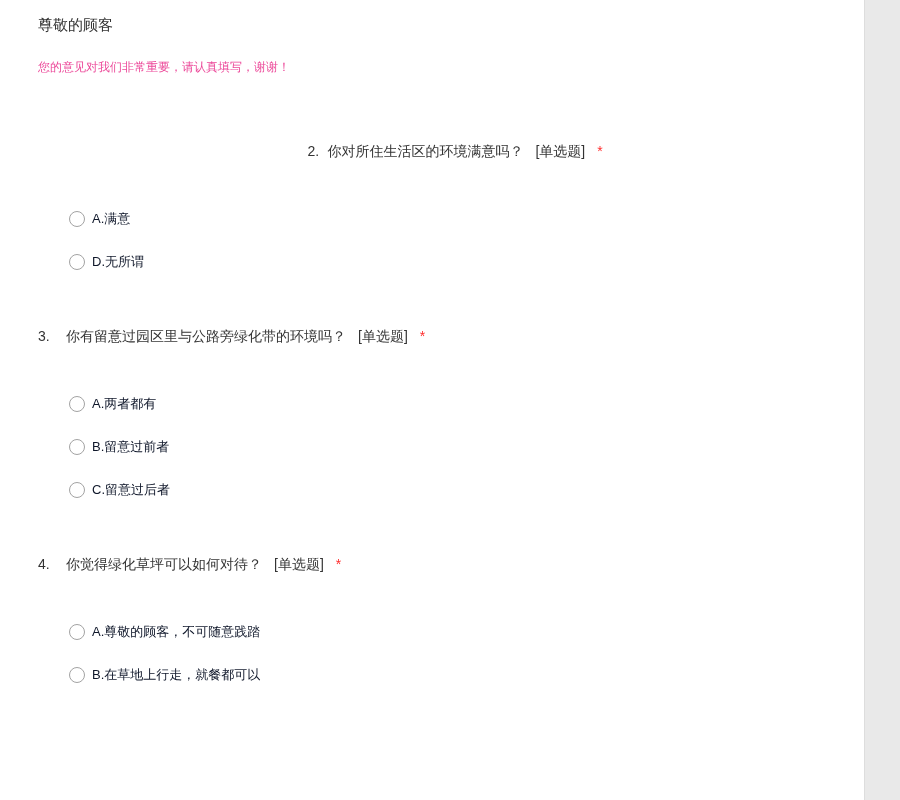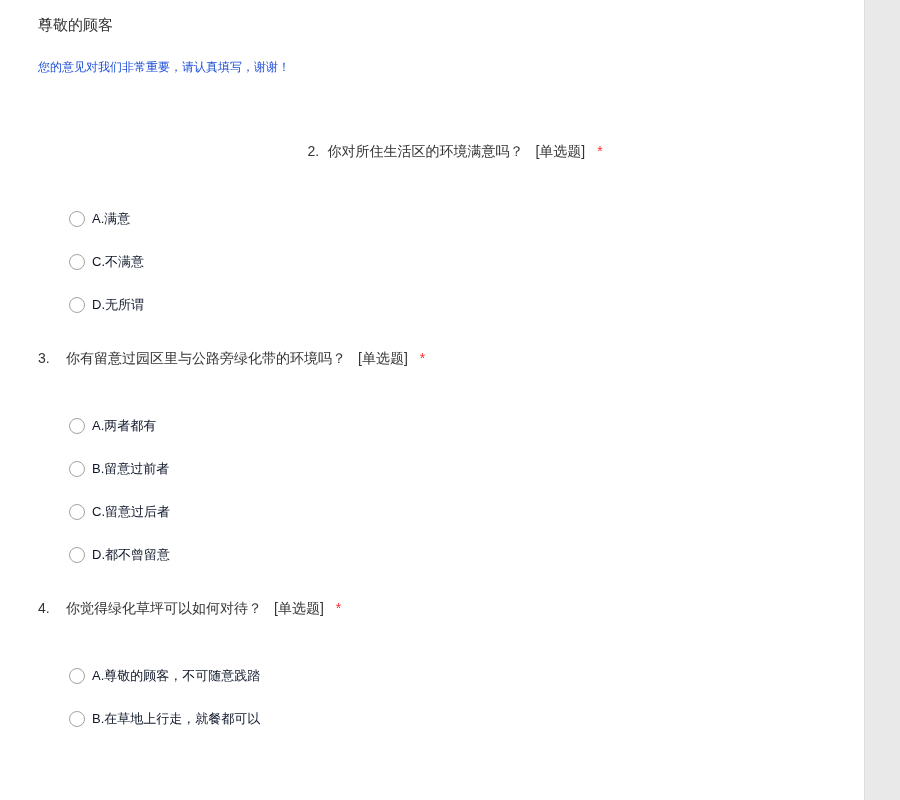--- a/index.html
+++ b/index.html
@@ -36,26 +36,26 @@
   }
   .form-title {
     font-size: 15px;
     color: #333333;
     line-height: 16px;
     height: 16px;
   }
   .form-subtitle {
     margin-top: 27px;
     font-size: 12px;
-    color: #1d4ed8;
+    color: #ec4899;
     line-height: 14px;
     height: 14px;
   }
   .question {
-    margin-top: 33px;
+    margin-top: 54px;
   }
   #questions .question:first-child {
     margin-top: 67px;
     text-align: center;
   }
   .q-header {
     height: 20px;
     line-height: 20px;
     font-size: 14px;
     color: #333333;
@@ -112,48 +112,40 @@
     <div class="q-header">
       <span class="q-number">2.</span><span class="q-text">你对所住生活区的环境满意吗？</span><span class="q-type">[单选题]</span><span class="q-required">*</span>
     </div>
     <div class="options">
             <div class="option-row">
     <span class="radio-circle"></span>
     <span class="option-label">A.满意</span>
   </div>
             <div class="option-row">
     <span class="radio-circle"></span>
-    <span class="option-label">C.不满意</span>
-  </div>
-            <div class="option-row">
-    <span class="radio-circle"></span>
     <span class="option-label">D.无所谓</span>
   </div>
           </div>
   </div>
         <div class="question">
     <div class="q-header">
       <span class="q-number">3.</span><span class="q-text">你有留意过园区里与公路旁绿化带的环境吗？</span><span class="q-type">[单选题]</span><span class="q-required">*</span>
     </div>
     <div class="options">
             <div class="option-row">
     <span class="radio-circle"></span>
     <span class="option-label">A.两者都有</span>
   </div>
             <div class="option-row">
     <span class="radio-circle"></span>
     <span class="option-label">B.留意过前者</span>
   </div>
             <div class="option-row">
     <span class="radio-circle"></span>
     <span class="option-label">C.留意过后者</span>
-  </div>
-            <div class="option-row">
-    <span class="radio-circle"></span>
-    <span class="option-label">D.都不曾留意</span>
   </div>
           </div>
   </div>
         <div class="question">
     <div class="q-header">
       <span class="q-number">4.</span><span class="q-text">你觉得绿化草坪可以如何对待？</span><span class="q-type">[单选题]</span><span class="q-required">*</span>
     </div>
     <div class="options">
             <div class="option-row">
     <span class="radio-circle"></span>

